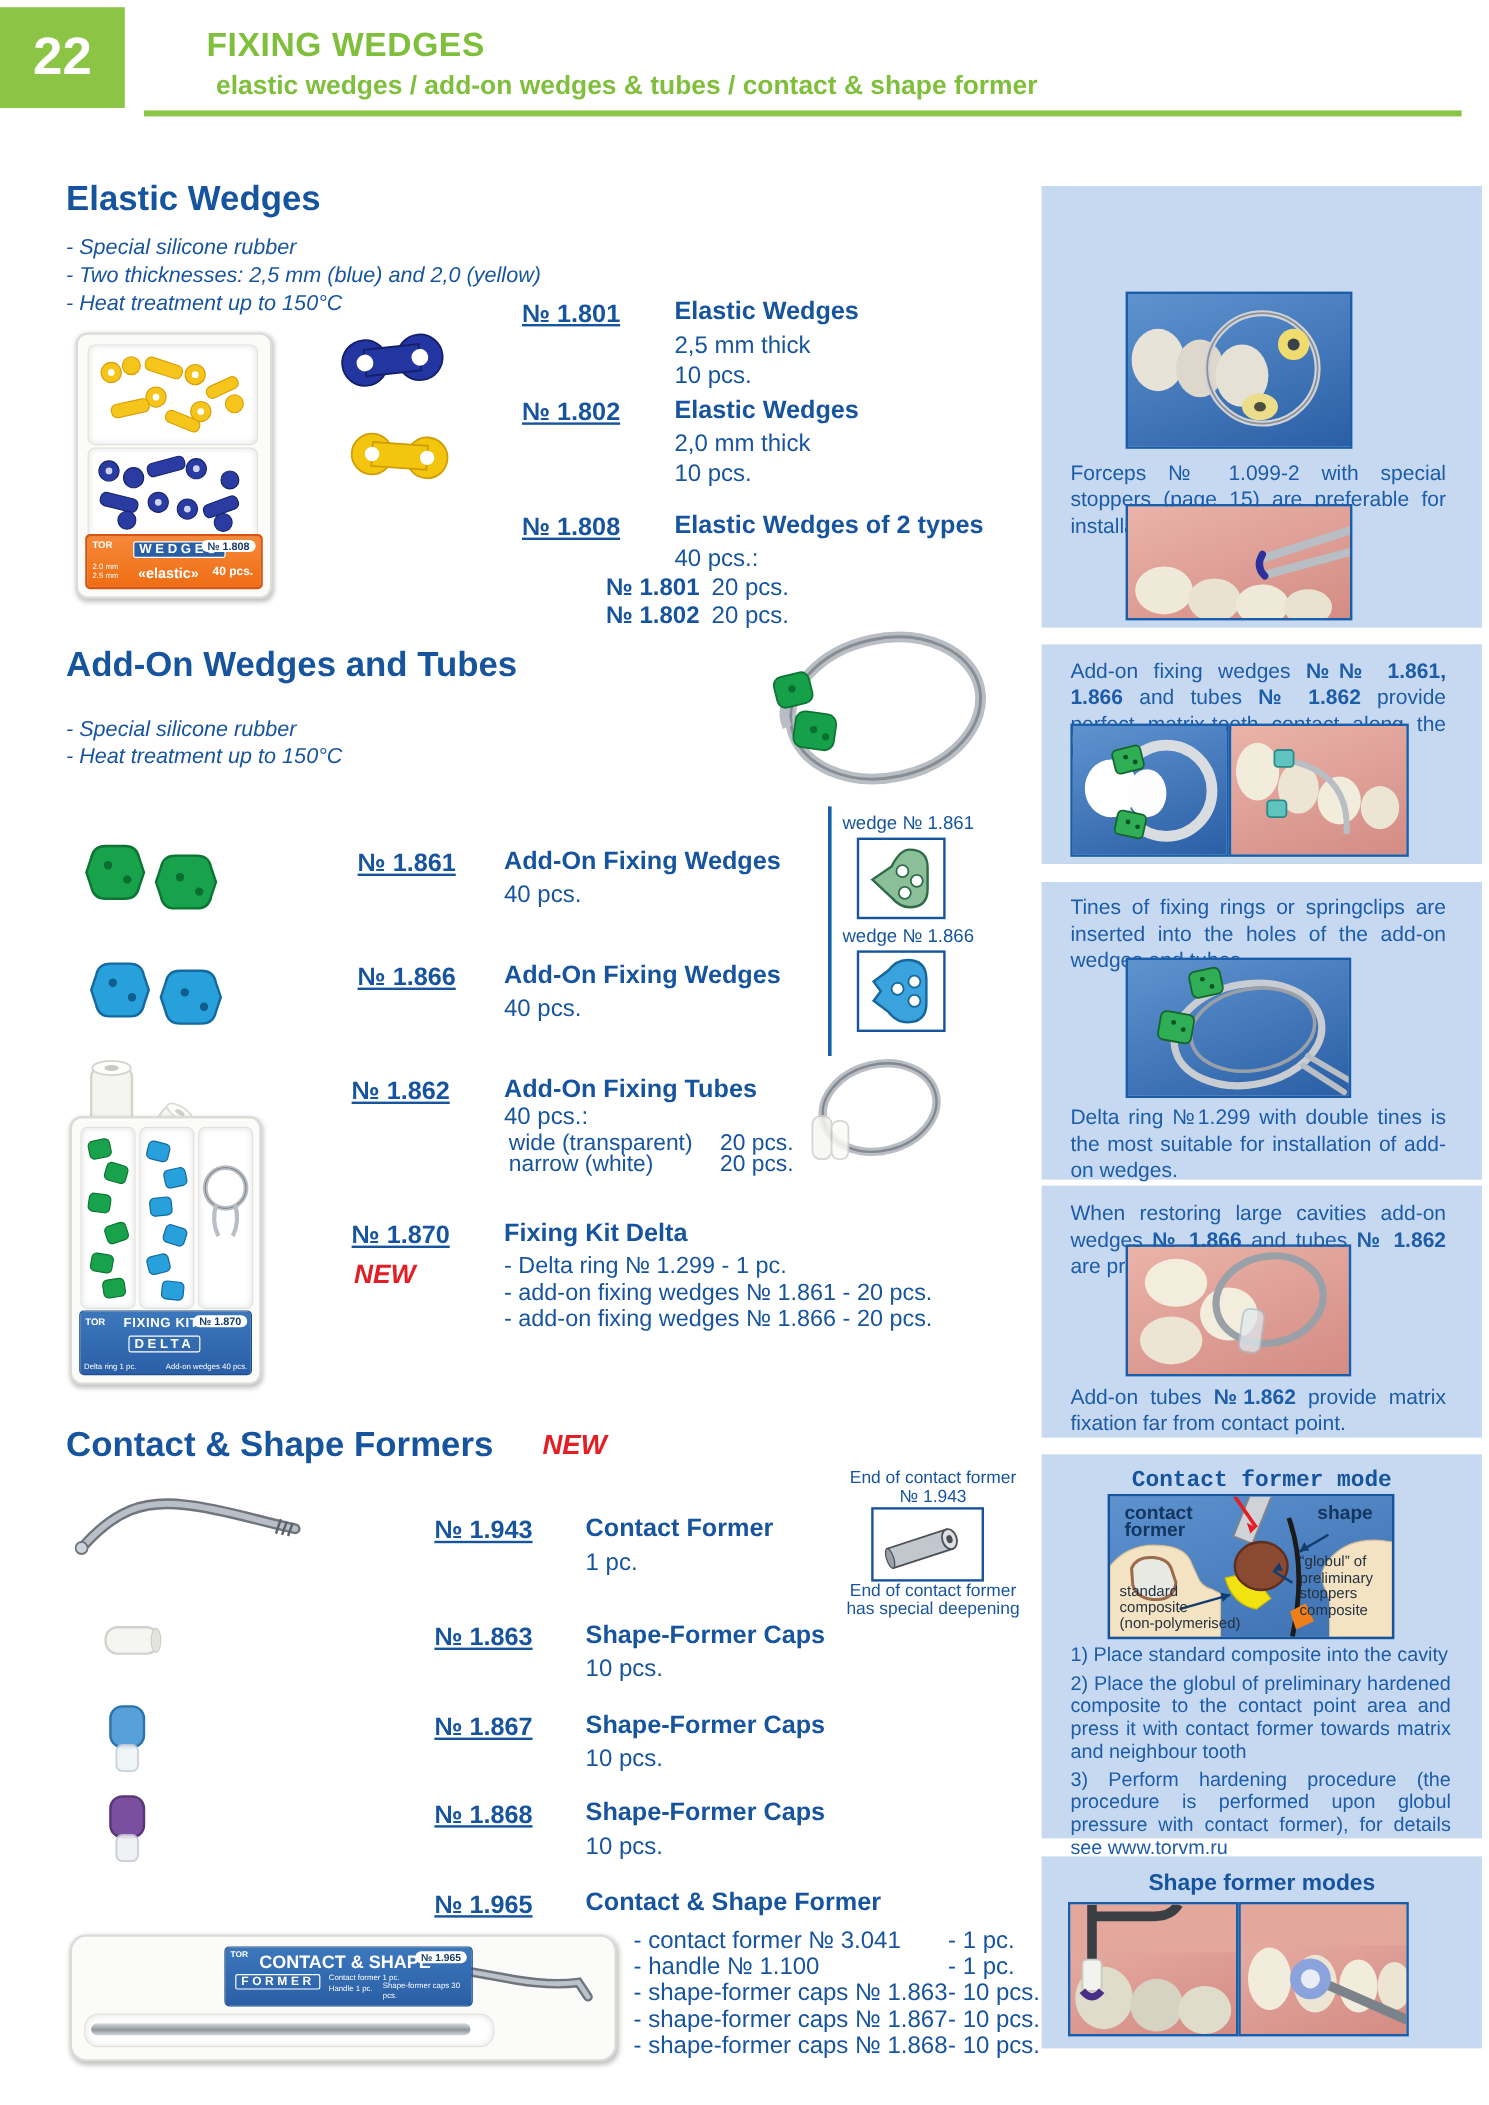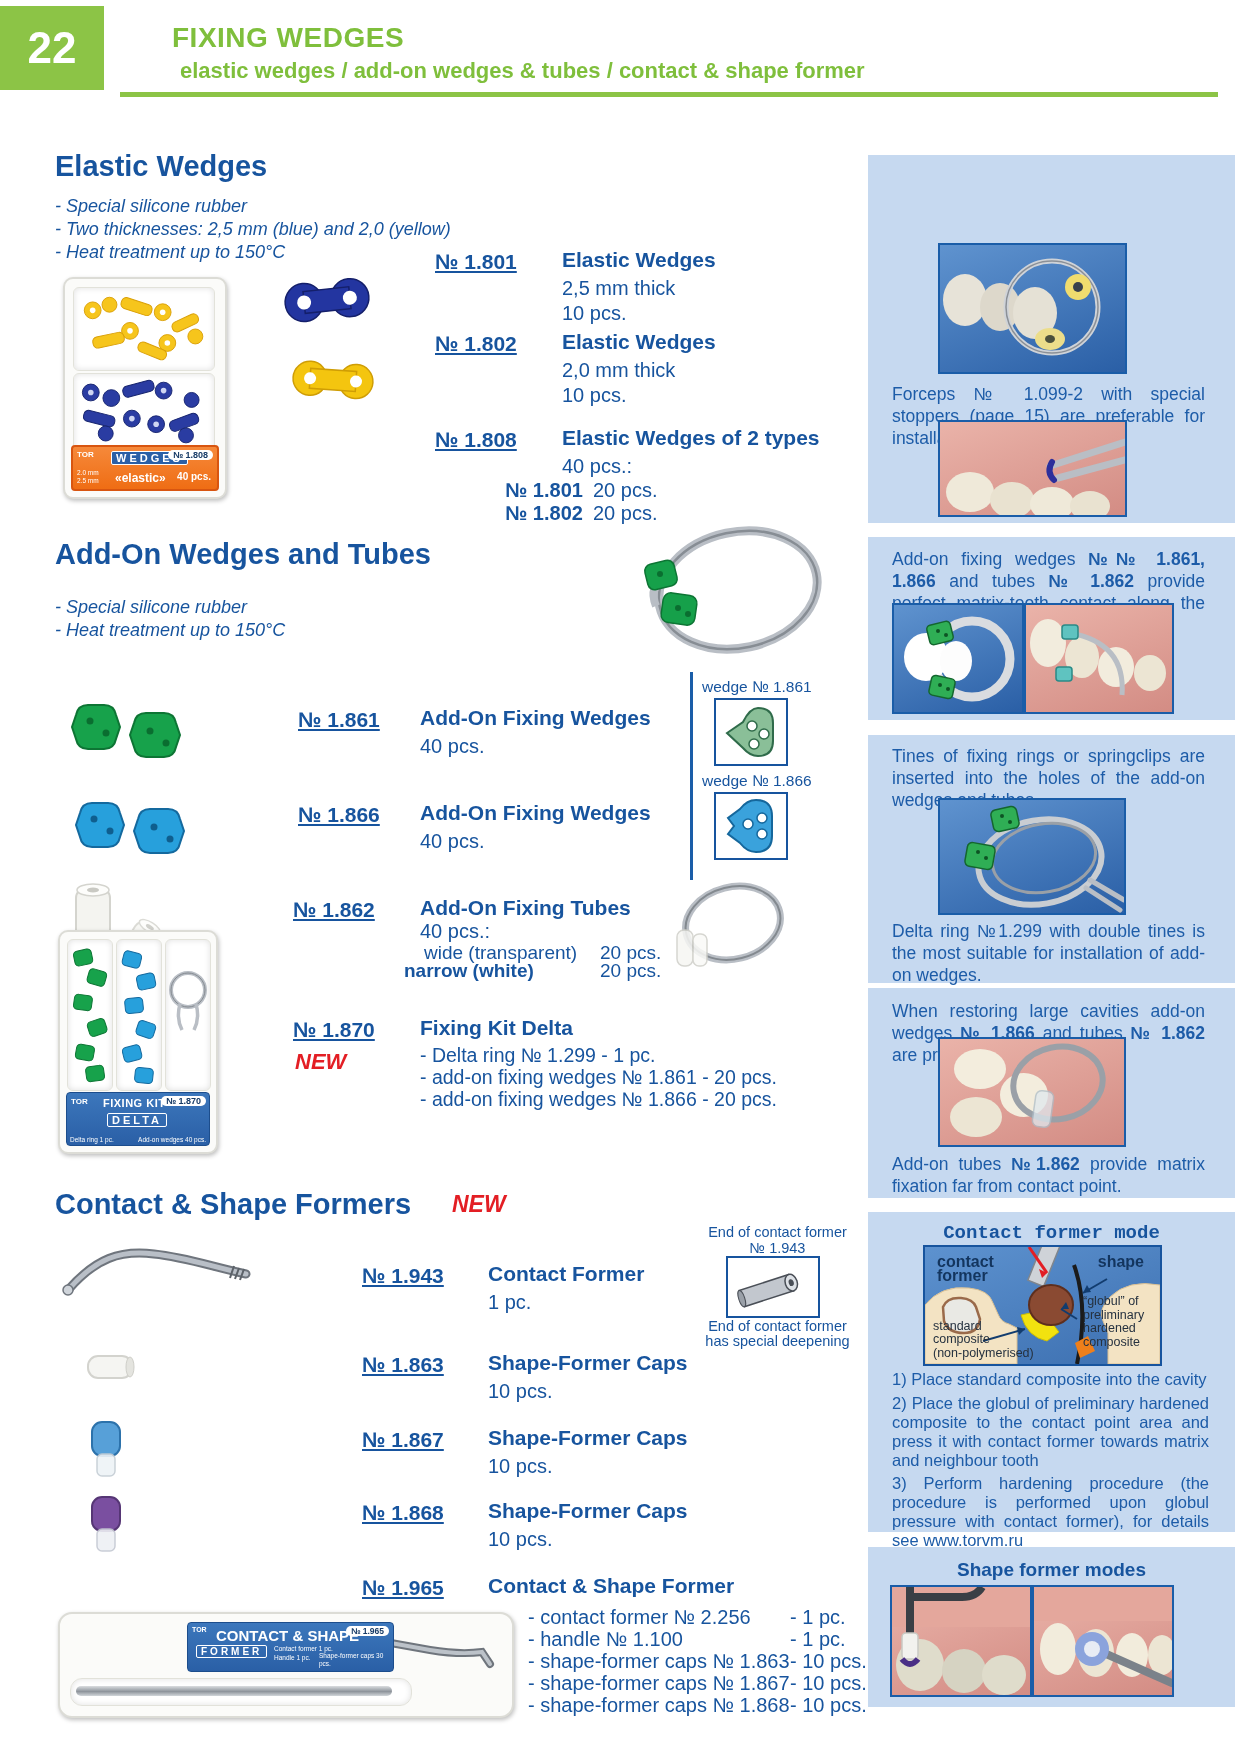--- a/index.html
+++ b/index.html
@@ -227,21 +227,21 @@
 
 <span class="abs num" style="left:298px;top:803px;">№ 1.866</span>
 <span class="abs pname" style="left:420px;top:801px;">Add-On Fixing Wedges</span>
 <span class="abs pline" style="left:420px;top:830px;">40 pcs.</span>
 
 <span class="abs num" style="left:293px;top:898px;">№ 1.862</span>
 <span class="abs pname" style="left:420px;top:896px;">Add-On Fixing Tubes</span>
 <span class="abs pline" style="left:420px;top:920px;">40 pcs.:</span>
 <span class="abs pline19" style="left:424px;top:942px;text-align:center;">wide (transparent)</span>
 <span class="abs pline19" style="left:600px;top:942px;">20 pcs.</span>
-<span class="abs pline19" style="left:404px;top:960px;font-weight:bold;">narrow (white)</span>
+<span class="abs pline19" style="left:424px;top:960px;">narrow (white)</span>
 <span class="abs pline19" style="left:600px;top:960px;">20 pcs.</span>
 
 <div class="vline" style="left:690px;top:672px;height:208px;"></div>
 <span class="abs dlabel" style="left:702px;top:678px;">wedge № 1.861</span>
 <div class="wbox" style="left:714px;top:698px;">
   <svg width="70" height="64" viewBox="0 0 70 64">
     <path d="M42 8 q15 0 15 15 v18 q0 15 -15 15 q-8 0 -15 -8 L11 33 l16 -11 q7 -14 15 -14 z" fill="#8abf98" stroke="#2f6b4a" stroke-width="2"></path>
     <g fill="#fff" stroke="#2f6b4a" stroke-width="1.5">
       <circle cx="36" cy="26" r="5"></circle>
         <circle cx="48" cy="34" r="5"></circle>
@@ -360,21 +360,21 @@
 <span class="abs pname" style="left:488px;top:1426px;">Shape-Former Caps</span>
 <span class="abs pline" style="left:488px;top:1455px;">10 pcs.</span>
 
 <span class="abs num" style="left:362px;top:1501px;">№ 1.868</span>
 <span class="abs pname" style="left:488px;top:1499px;">Shape-Former Caps</span>
 <span class="abs pline" style="left:488px;top:1528px;">10 pcs.</span>
 
 <span class="abs num" style="left:362px;top:1576px;">№ 1.965</span>
 <span class="abs pname" style="left:488px;top:1574px;">Contact &amp; Shape Former</span>
 <div class="abs pline" style="left:528px;top:1606px;width:346px;">
-  <span>- contact former № 2.256</span>
+  <span>- contact former № 3.041</span>
   <span class="qty" style="left:262px;">-  1 pc.</span>
 </div>
 <div class="abs pline" style="left:528px;top:1628px;width:346px;">
   <span>- handle № 1.100</span>
   <span class="qty" style="left:262px;">-  1 pc.</span>
 </div>
 <div class="abs pline" style="left:528px;top:1650px;width:346px;">
   <span>- shape-former caps № 1.863</span>
   <span class="qty" style="left:262px;">- 10 pcs.</span>
 </div>
@@ -539,21 +539,21 @@
       <path d="M100 82 l-8 -2 2 8 z" fill="#123c6e"></path>
     </svg>
     <span class="dgl" style="left:12px;top:8px;">
       <span style="display:block;">contact</span>
       <span style="display:block;">former</span>
     </span>
     <span class="dgl" style="right:16px;top:8px;">shape</span>
     <span class="dgl2" style="left:158px;top:48px;">
       <span style="display:block;">“globul” of</span>
       <span style="display:block;">preliminary</span>
-      <span style="display:block;">hardened</span>
+      <span style="display:block;">stoppers</span>
       <span style="display:block;">composite</span>
     </span>
     <span class="dgl2" style="left:8px;bottom:4px;">
       <span style="display:block;">standard</span>
       <span style="display:block;">composite</span>
       <span style="display:block;">(non-polymerised)</span>
     </span>
   </div>
   <p class="step" style="top:158px;">1) Place standard composite into the cavity</p>
   <p class="step" style="top:182px;">2) Place the globul of preliminary hardened composite to the contact point area and press it with contact former towards  matrix and neighbour tooth</p>

